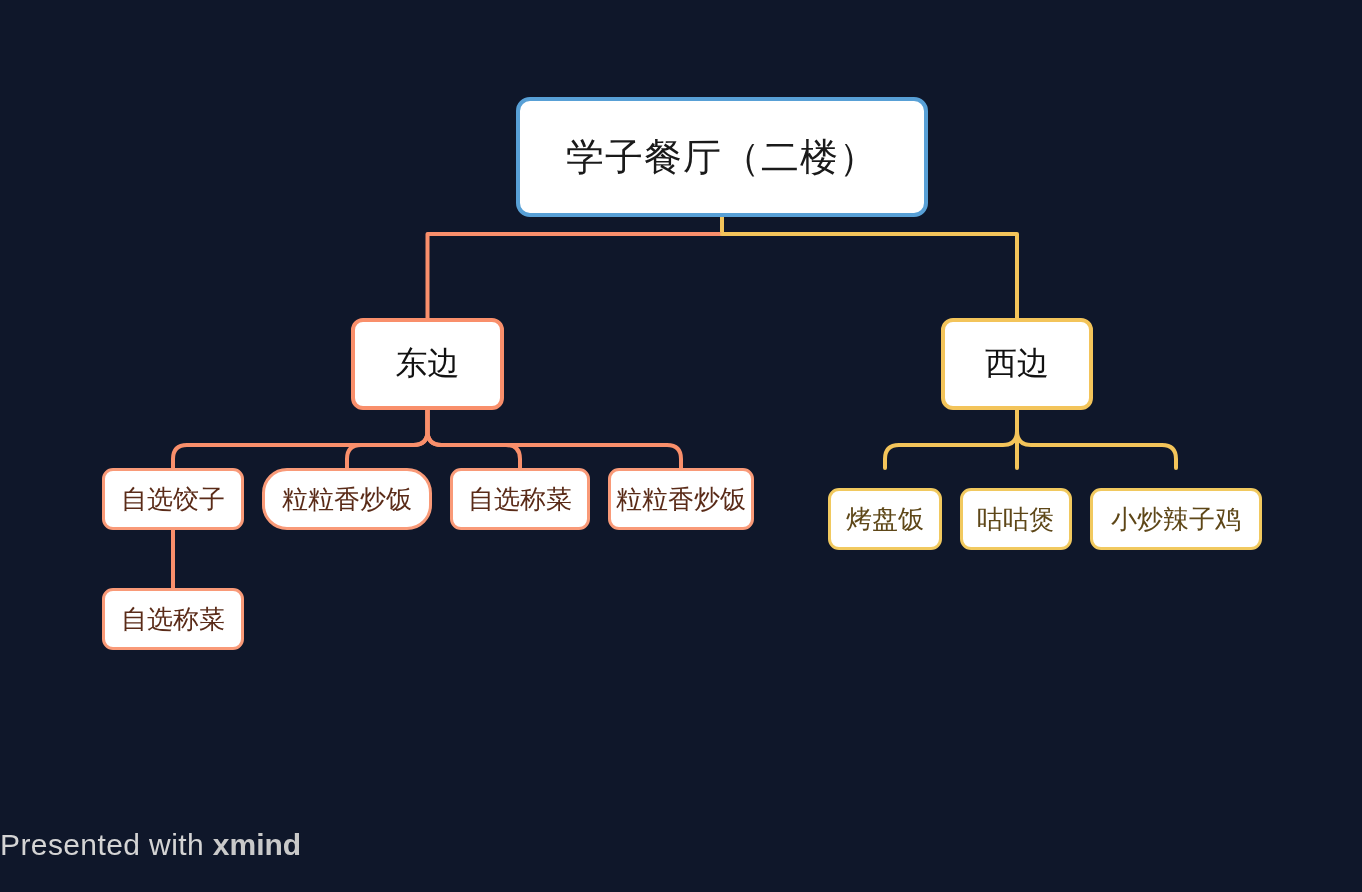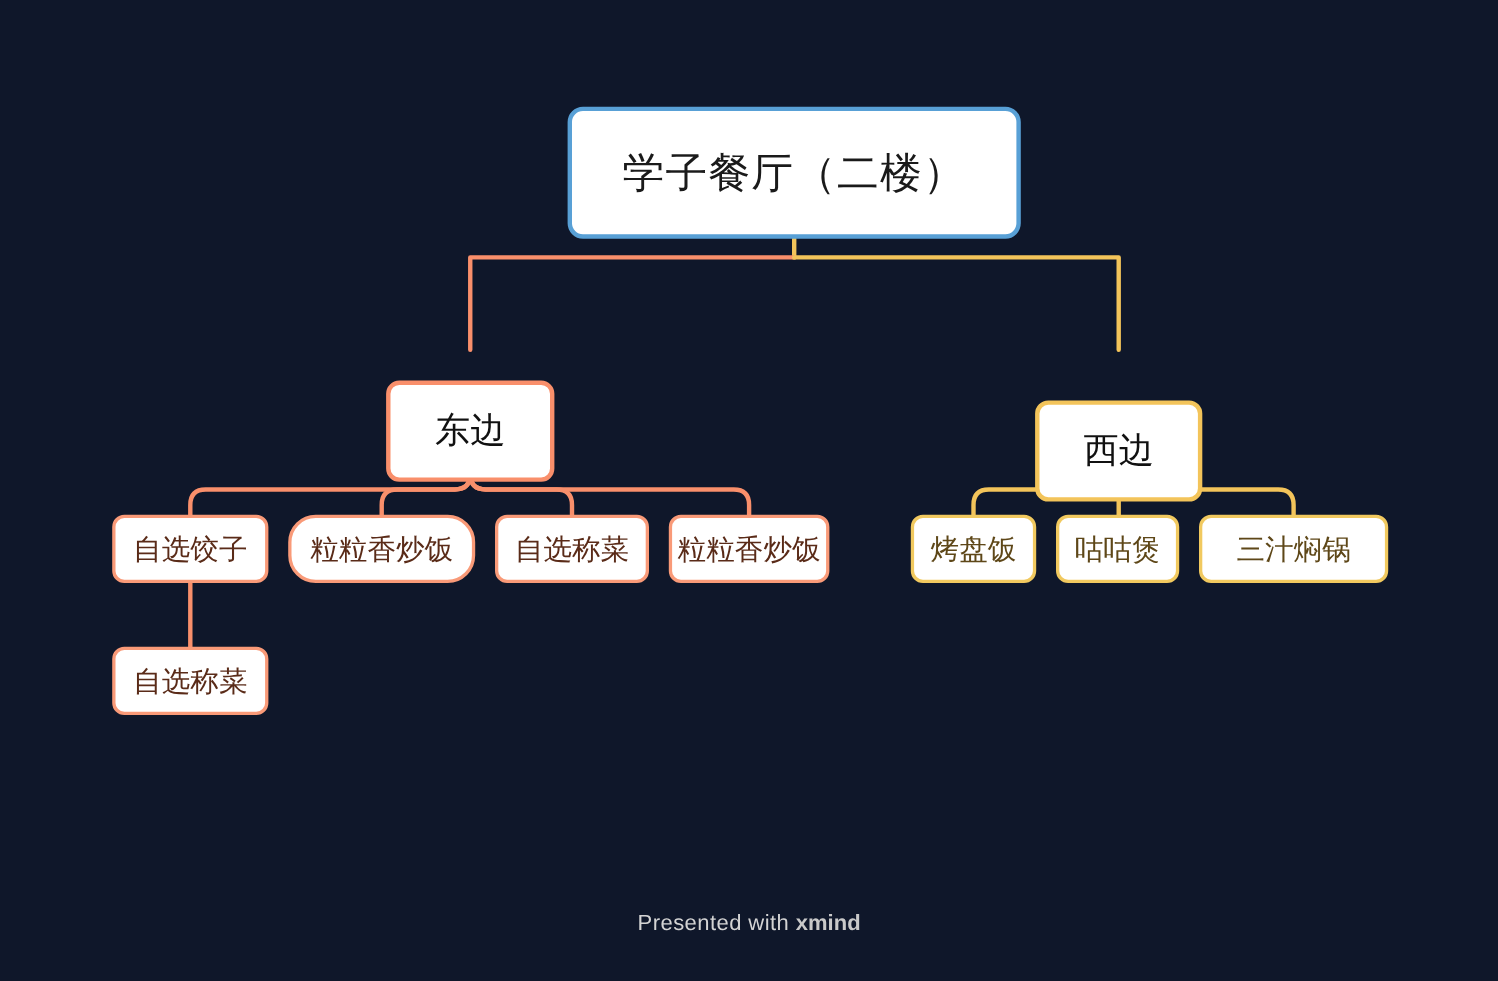--- a/index.html
+++ b/index.html
@@ -44,46 +44,46 @@
     font-size: 38px;
     color: #1a1a1a;
     letter-spacing: 1px;
   }
   .node-branch {
     border-width: 4px;
     border-style: solid;
     border-radius: 12px;
     font-size: 32px;
     color: #111111;
-    margin-top: 28px;
   }
   .node-branch.east { border-color: #f98f6b; }
   .node-branch.west { border-color: #f3c45a; }
 
   .node-leaf {
     border-width: 3px;
     border-style: solid;
     border-radius: 11px;
     font-size: 26px;
     text-align: center;
   }
   .node-leaf.east {
     border-color: #f99a78;
     color: #5a2b18;
   }
   .node-leaf.west {
     border-color: #f1c95f;
     color: #5e4718;
+    margin-top: 20px;
   }
 
   .watermark {
     position: absolute;
     width: 100%;
-    text-align: center;
-    font-size: 20px;
+    text-align: left;
+    font-size: 30px;
     color: #d4d4d4;
     letter-spacing: 0.4px;
     user-select: none;
   }
   .watermark b {
     color: #c9c9c9;
     font-weight: 700;
     letter-spacing: 0px;
   }
 </style>
@@ -121,31 +121,31 @@
       </div>
       <div class="node node-leaf east" style="left: 262px; top: 468px; width: 170px; height: 62px; border-radius: 25px;">
         <span>粒粒香炒饭</span>
       </div>
       <div class="node node-leaf east" style="left: 450px; top: 468px; width: 140px; height: 62px;">
         <span>自选称菜</span>
       </div>
       <div class="node node-leaf east" style="left: 608px; top: 468px; width: 146px; height: 62px;">
         <span>粒粒香炒饭</span>
       </div>
-      <div class="node node-branch west" style="left: 941px; top: 336px; width: 152px; height: 92px;">
+      <div class="node node-branch west" style="left: 941px; top: 318px; width: 152px; height: 92px;">
         <span>西边</span>
       </div>
       <div class="node node-leaf west" style="left: 828px; top: 468px; width: 114px; height: 62px;">
         <span>烤盘饭</span>
       </div>
       <div class="node node-leaf west" style="left: 960px; top: 468px; width: 112px; height: 62px;">
         <span>咕咕煲</span>
       </div>
       <div class="node node-leaf west" style="left: 1090px; top: 468px; width: 172px; height: 62px;">
-        <span>三汁焖锅</span>
+        <span>小炒辣子鸡</span>
       </div>
     </div>
 
   <div class="watermark" style="top: 828px;">
     <span>Presented with </span><b>xmind</b>
   </div>
 
 </div>
 
 </body></html>

